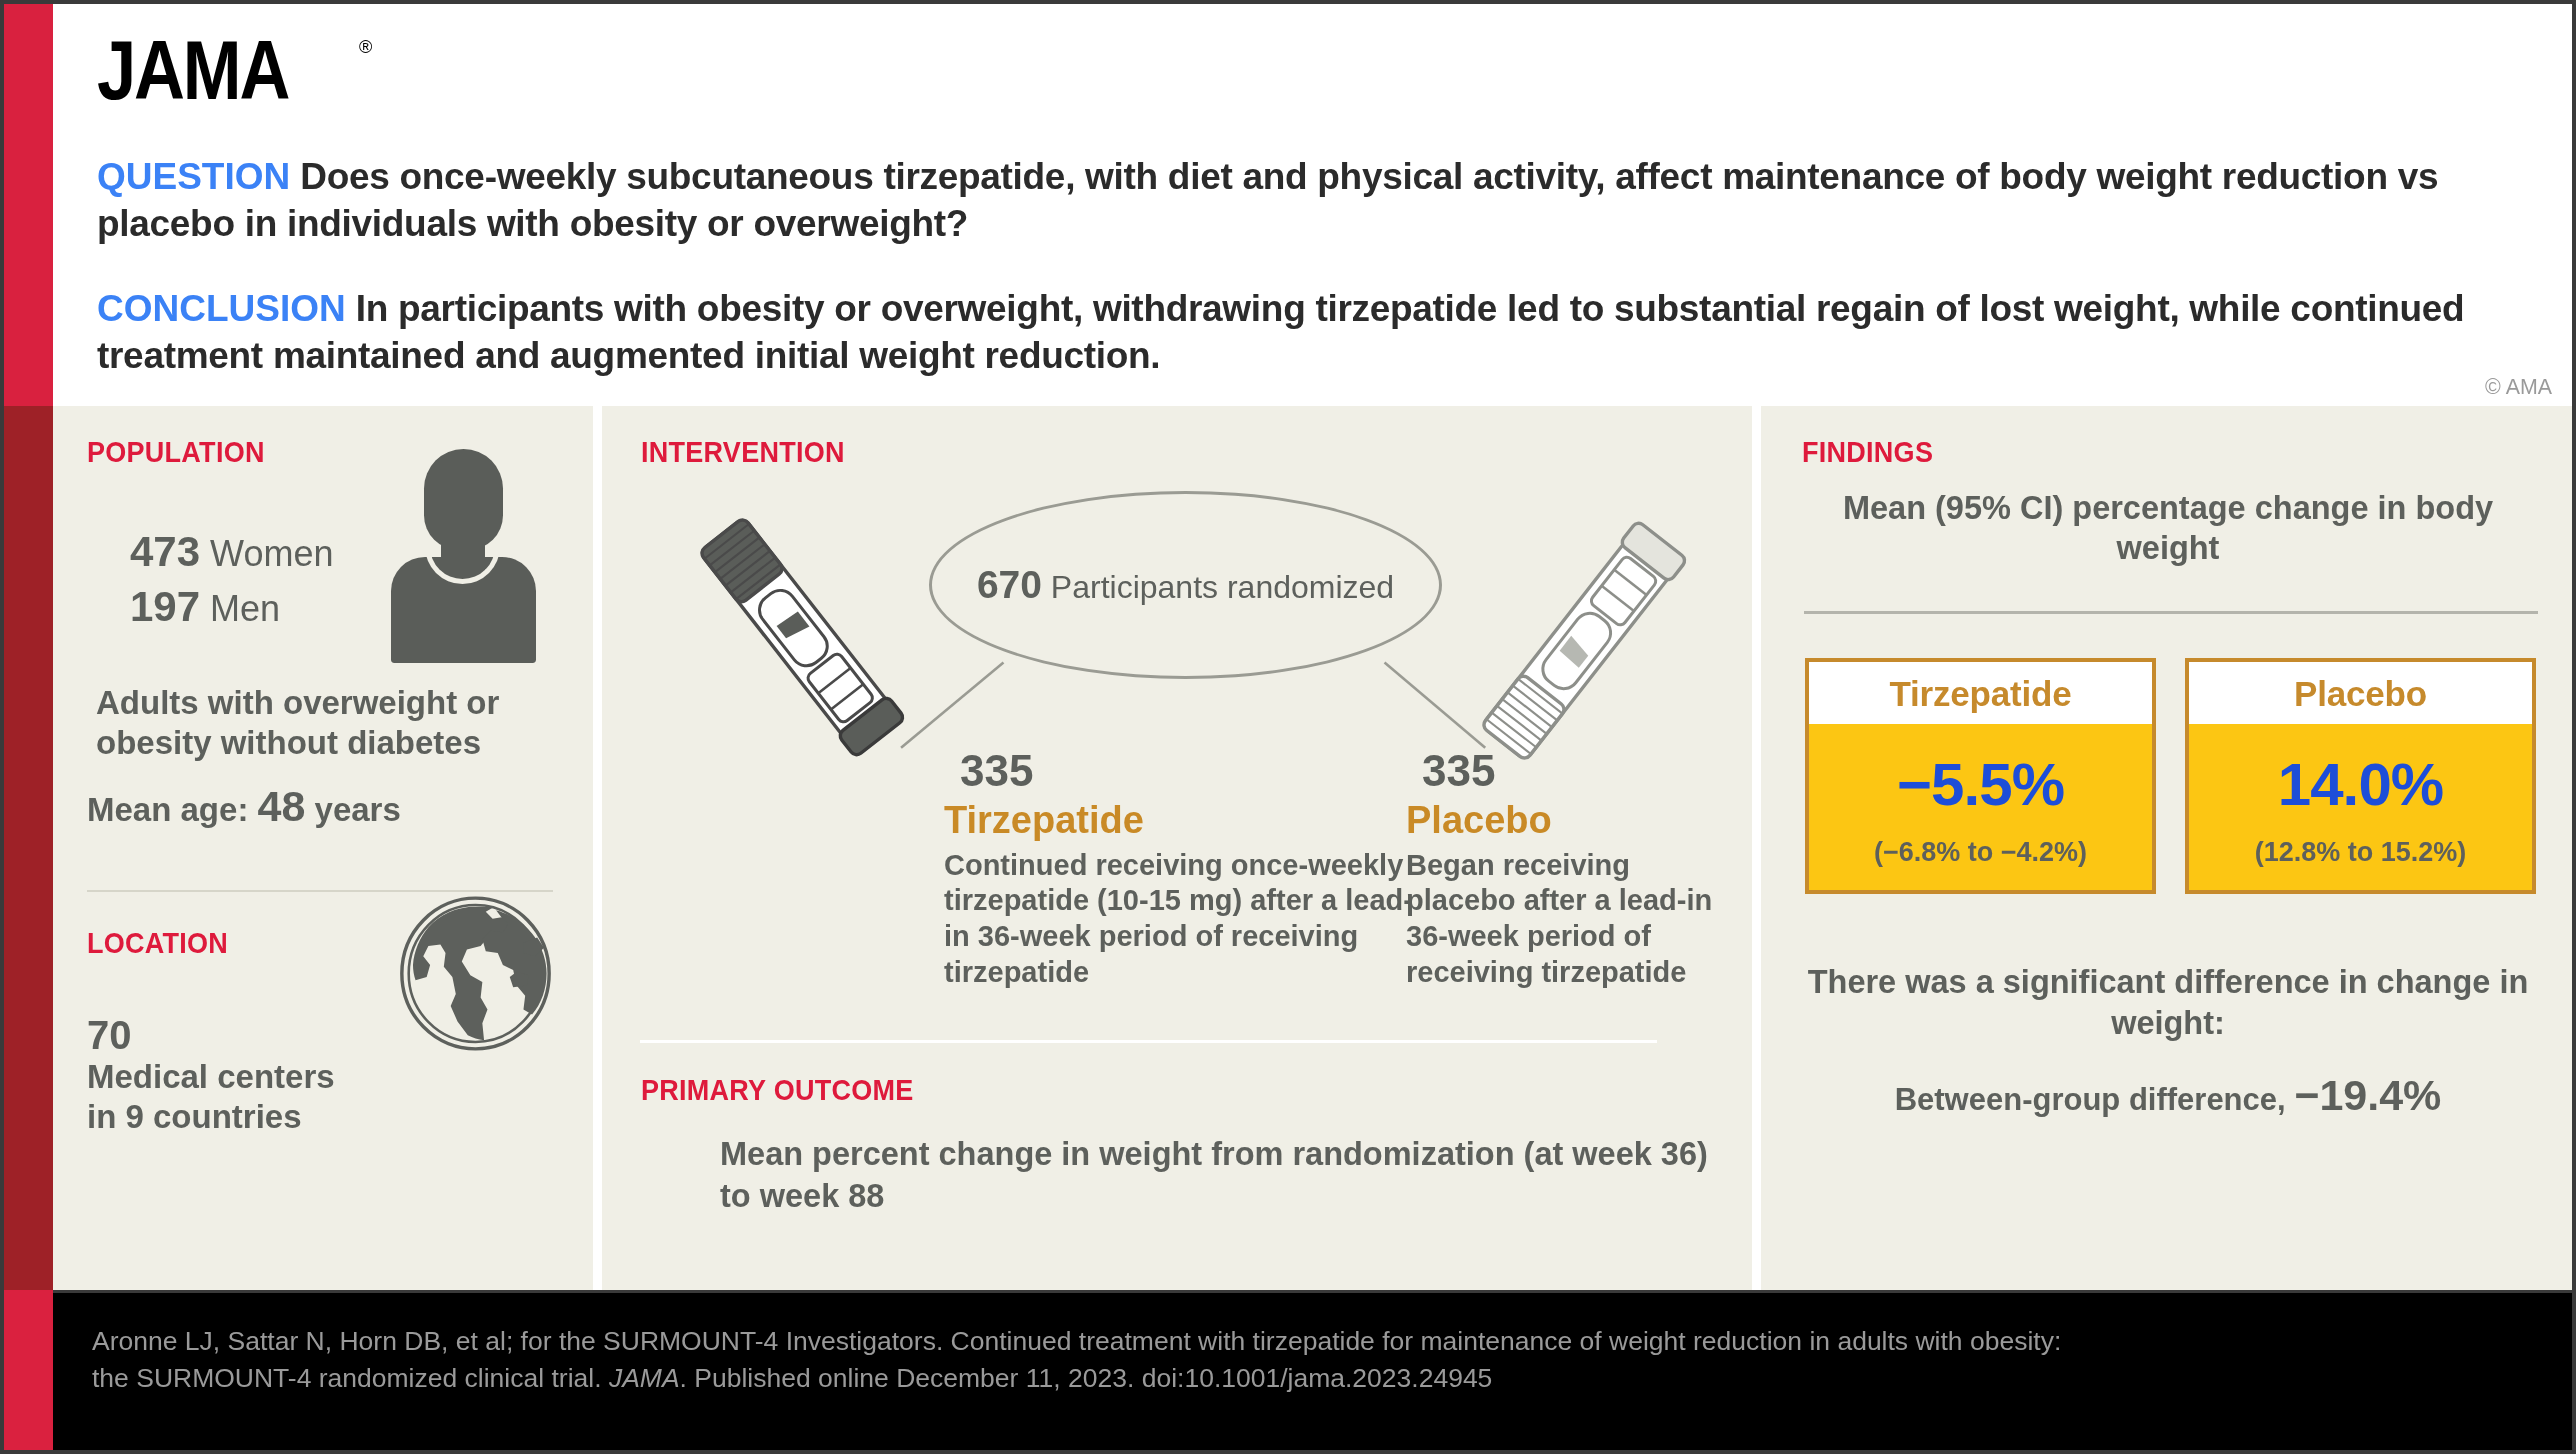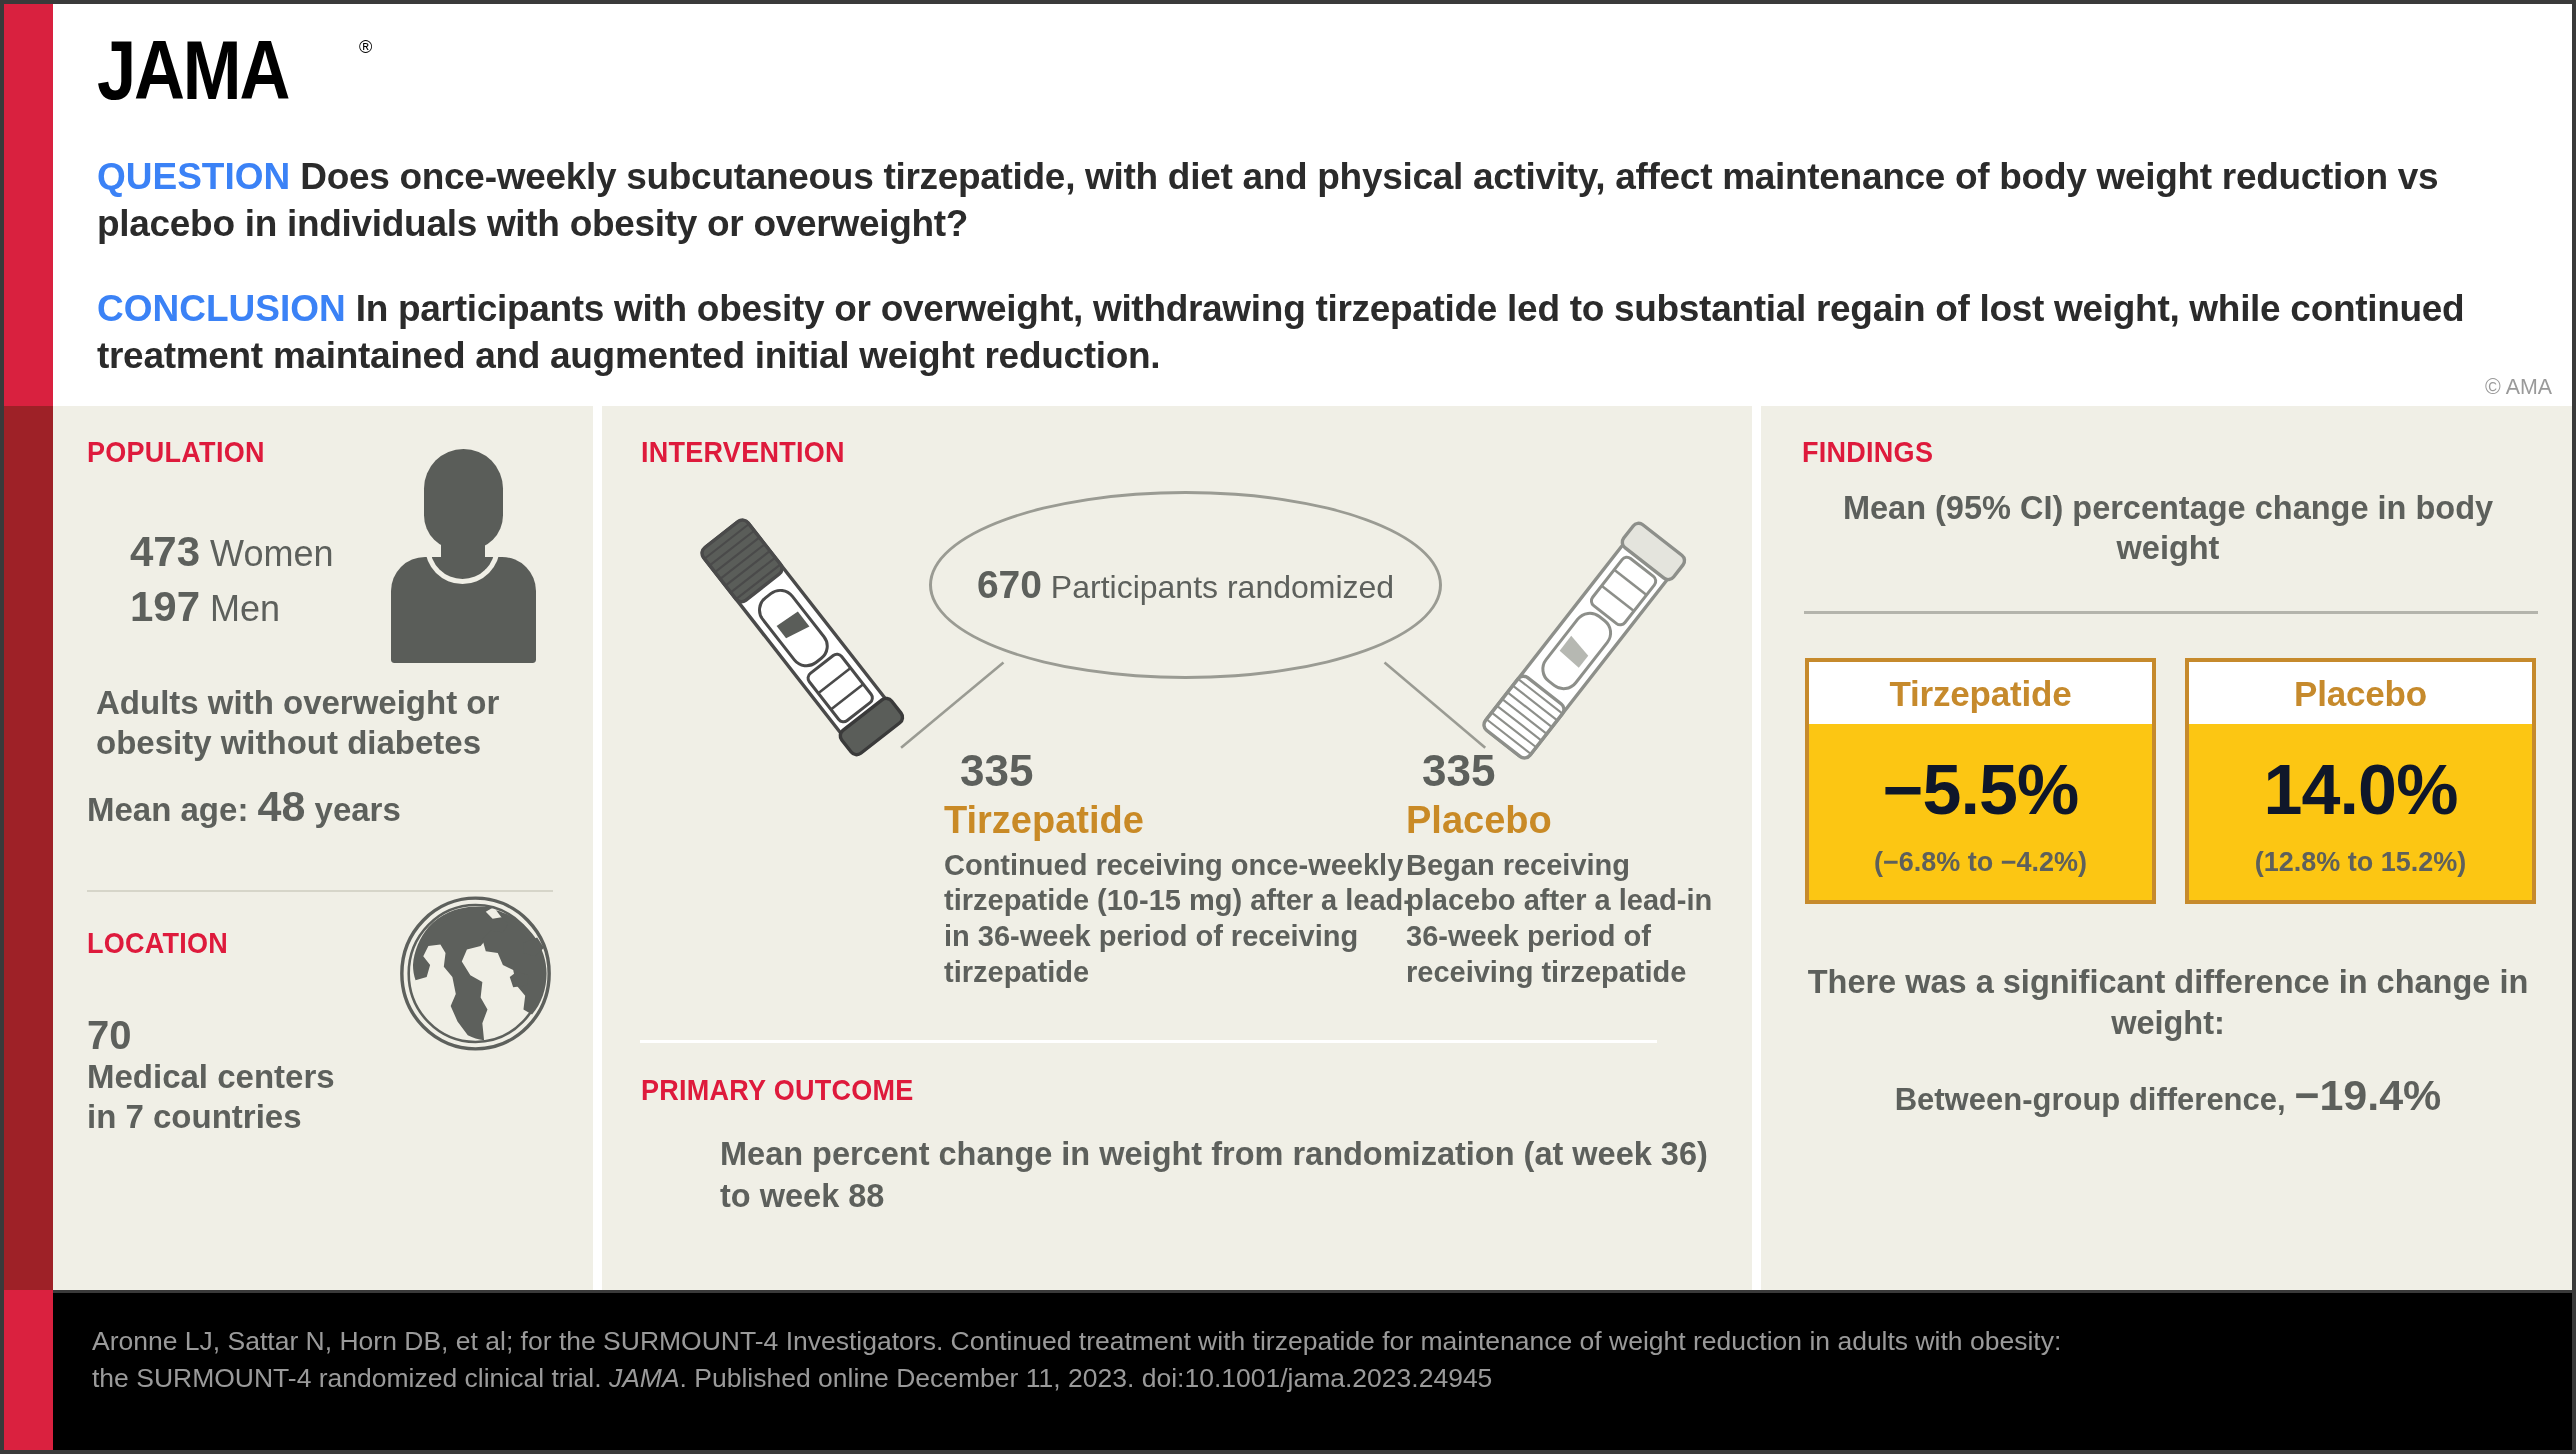--- a/index.html
+++ b/index.html
@@ -157,21 +157,21 @@
     width: 351px; border: 4.3px solid #C68A2C; background: #FCC613;
     display: flex; flex-direction: column; align-items: center;
   }
   .fbox-head {
     width: 100%; background: #fff; padding: 12px 0 10.3px 0; text-align: center;
   }
   .fbox-head span {
     font-size: 35px; font-weight: 700; color: #C68A2C; letter-spacing: -0.2px;
   }
   .fbox-val {
-    font-size: 70px; font-weight: 700; color: #0f172a; line-height: 1;
+    font-size: 60px; font-weight: 700; color: #1d4ed8; line-height: 1;
     margin-top: 31px; letter-spacing: -0.9px;
   }
   .fbox-ci {
     font-size: 27px; color: #5d605c; font-weight: 600;
     margin-top: 22px; margin-bottom: 22px;
   }
   .find-note {
     position: absolute; left: 41px; top: 556px; width: 732px; text-align: center;
     font-size: 32.5px; line-height: 1.26; color: #5d605c; font-weight: 600;
   }
@@ -282,21 +282,21 @@
             l-4 -18 l-12 -6 l-6 -14 l-14 -2 l-4 -14 l10 -10
             l14 2 l6 -10 l-8 -8 l-6 -8 Z"></path>
           <path fill="#5d605c" d="M150 58 l16 -6 l8 12 l-10 10 l-14 -4 Z"></path>
           <path fill="#5d605c" d="M142 92 l14 4 l-2 12 l-16 2 l-4 -12 Z"></path>
         </svg>
       </div>
 
       <div class="loc-text">
         <b>70</b>
         <span>Medical centers</span><br>
-        <span>in 7 countries</span>
+        <span>in 9 countries</span>
       </div>
     </div>
 
     <div class="col col-int">
       <div class="sec-head int-head">INTERVENTION</div>
 
       <div class="pen pen-left">
         <svg viewBox="0 0 430 330" width="368" height="282">
           <g transform="rotate(52 215 165)">
             <rect x="60" y="132" width="300" height="66" rx="10" fill="#ffffff" stroke="#4a4a4a" stroke-width="4"></rect>

